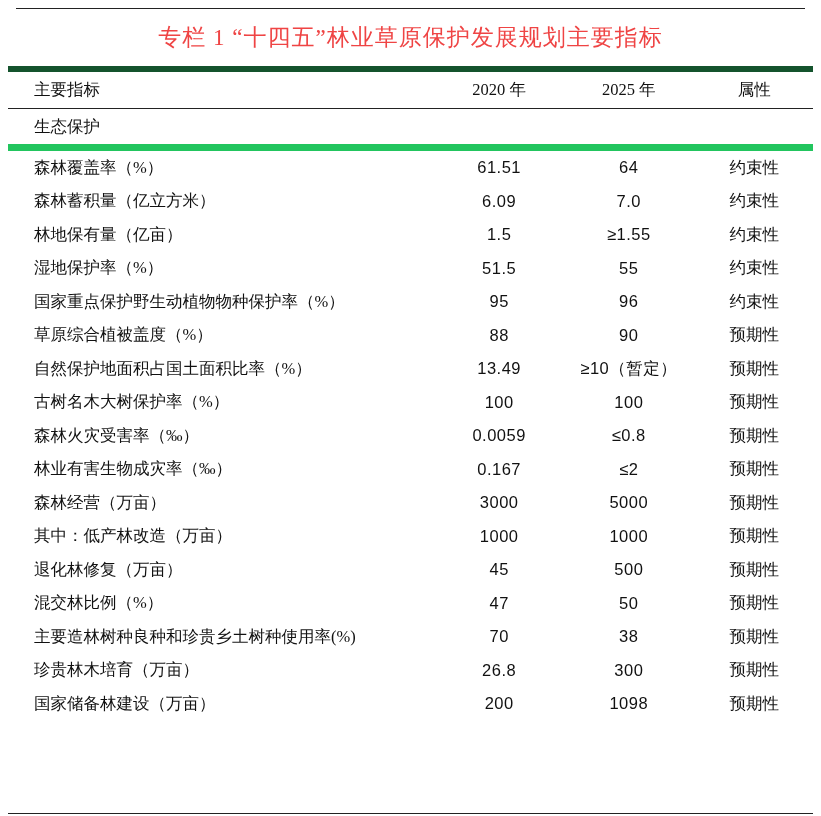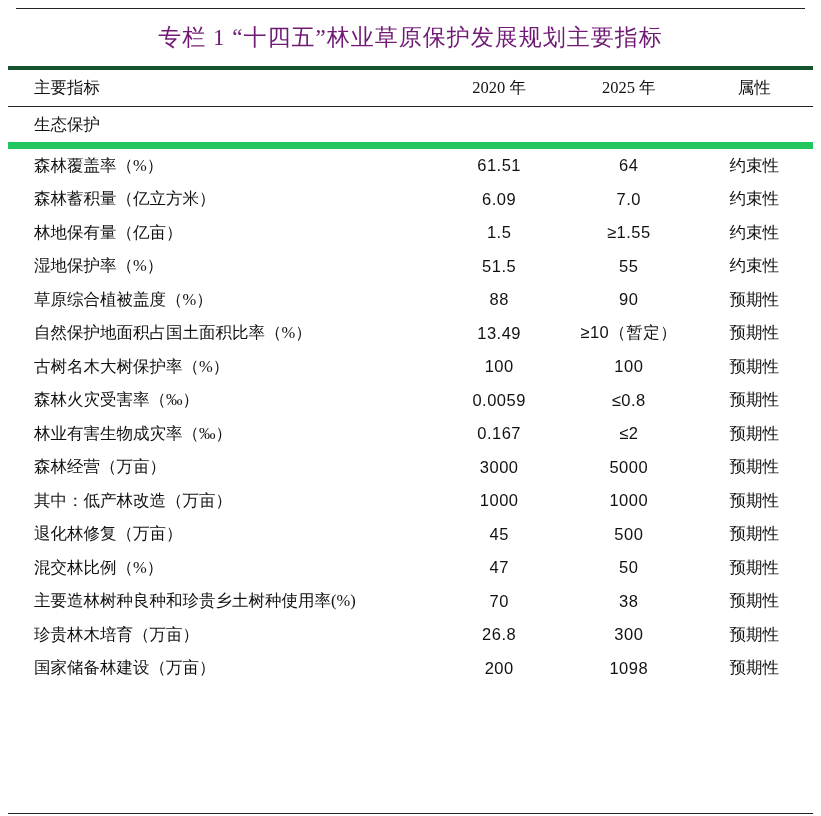--- a/index.html
+++ b/index.html
@@ -34,35 +34,35 @@
   }
   .title {
     position: absolute;
     top: 22px;
     left: 0;
     right: 0;
     text-align: center;
     font-size: 23px;
     letter-spacing: 1px;
     font-weight: 500;
-    color: #701a75;
+    color: #ef4444;
   }
   table.main {
     width: 100%;
     border-collapse: collapse;
     font-size: 16.5px;
   }
   table.main td, table.main th {
     padding: 0;
     font-weight: normal;
     vertical-align: middle;
   }
   .hdr td {
     height: 36px;
-    border-top: 4px solid #14532d;
+    border-top: 6px solid #14532d;
     border-bottom: 1px solid #222;
     font-size: 16.5px;
   }
   .c-name { width: 410px; padding-left: 26px !important; text-align: left; }
   .c-v1   { width: 128px; text-align: center; }
   .c-v2   { width: 135px; text-align: center; }
   .c-attr { width: 120px; text-align: center; }
   .section td {
     height: 35px;
     border-bottom: 7px solid #22c55e;
@@ -126,20 +126,26 @@
           <td class="c-v2 num">≥1.55</td>
           <td class="c-attr">约束性</td>
         </tr>
         <tr class="row">
           <td class="c-name">湿地保护率（%）</td>
           <td class="c-v1 num">51.5</td>
           <td class="c-v2 num">55</td>
           <td class="c-attr">约束性</td>
         </tr>
         <tr class="row">
+          <td class="c-name">国家重点保护野生动植物物种保护率（%）</td>
+          <td class="c-v1 num">95</td>
+          <td class="c-v2 num">96</td>
+          <td class="c-attr">约束性</td>
+        </tr>
+        <tr class="row">
           <td class="c-name">草原综合植被盖度（%）</td>
           <td class="c-v1 num">88</td>
           <td class="c-v2 num">90</td>
           <td class="c-attr">预期性</td>
         </tr>
         <tr class="row">
           <td class="c-name">自然保护地面积占国土面积比率（%）</td>
           <td class="c-v1 num">13.49</td>
           <td class="c-v2 num">≥10（暂定）</td>
           <td class="c-attr">预期性</td>

